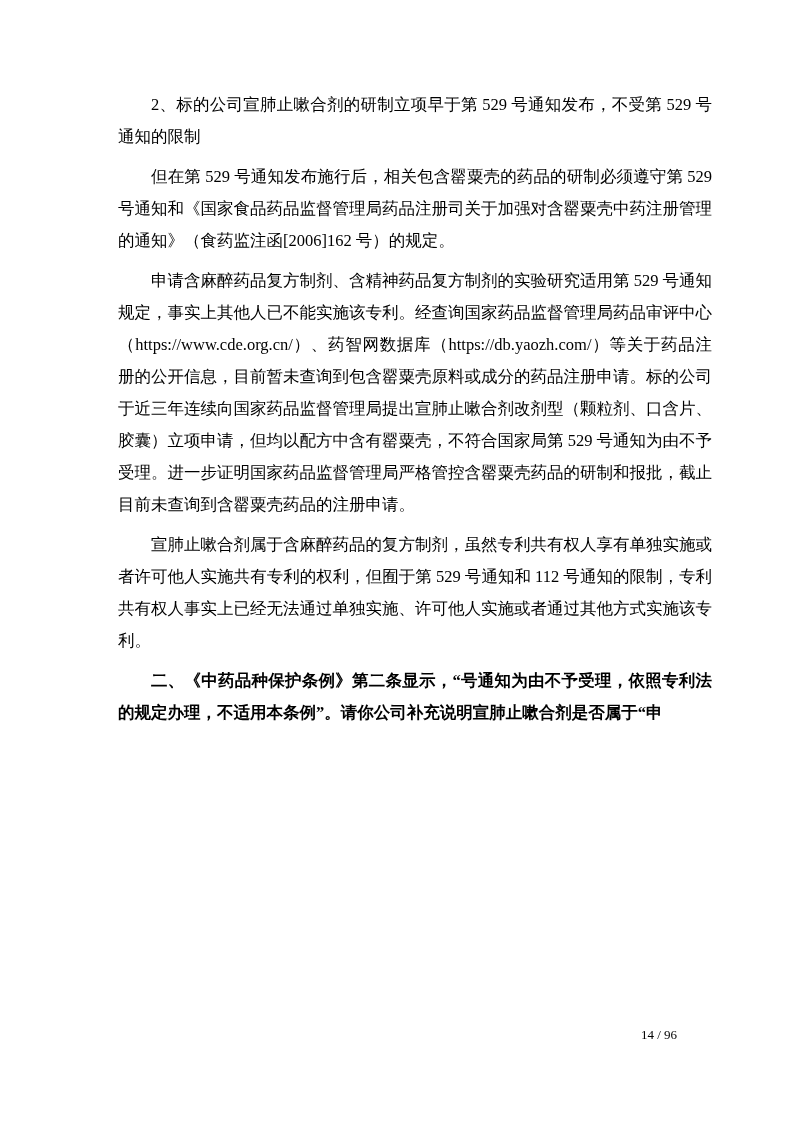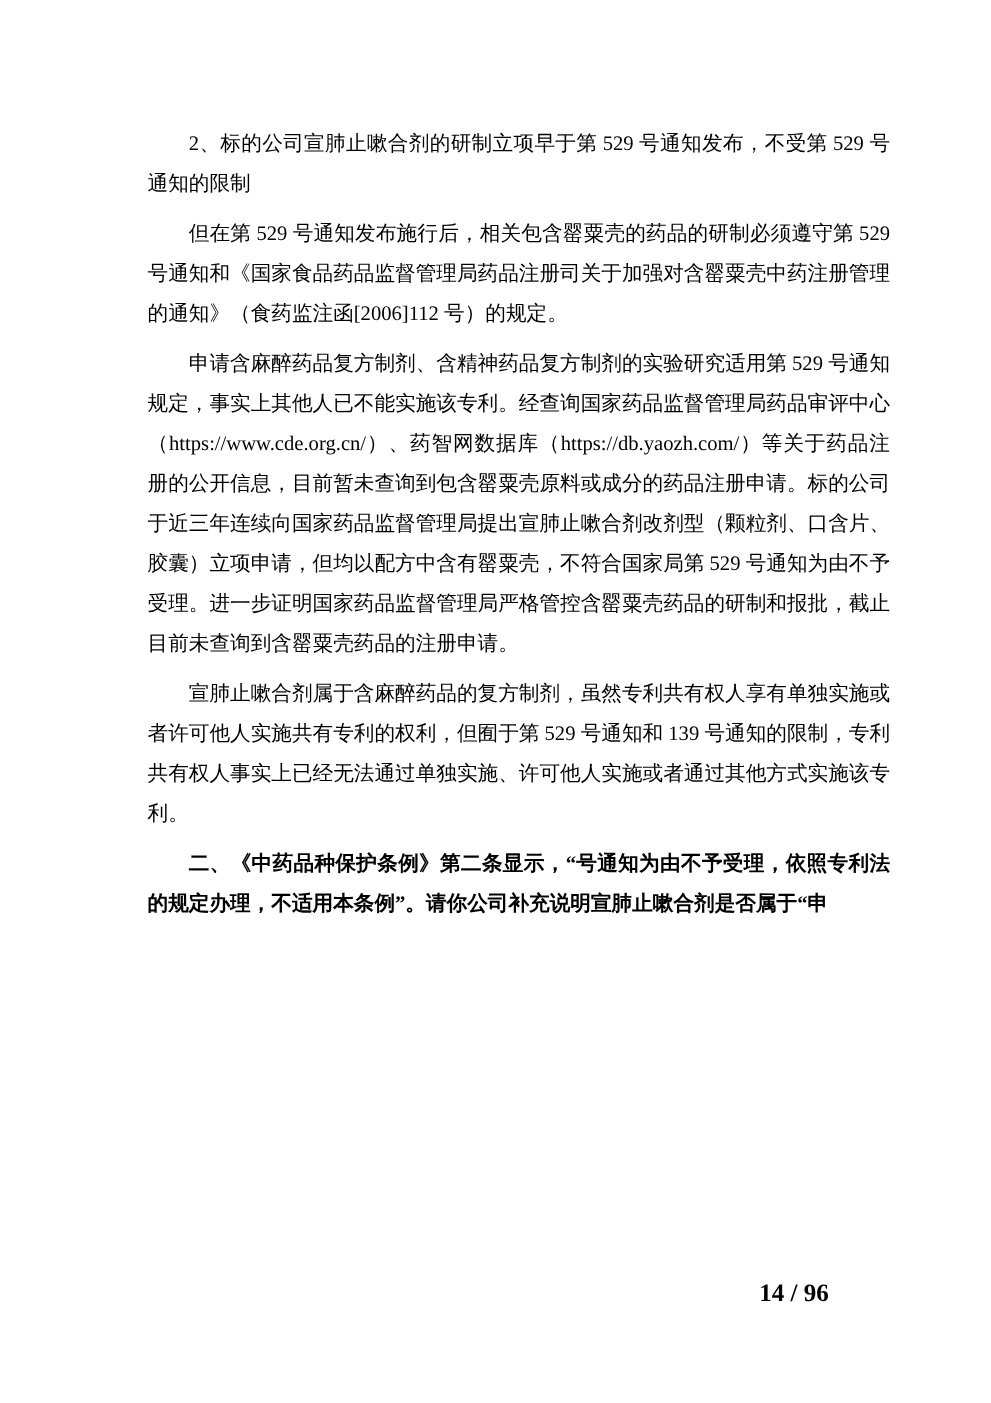--- a/index.html
+++ b/index.html
@@ -12,51 +12,51 @@
     width: 793px;
     height: 1122px;
     background: #ffffff;
     overflow: hidden;
     font-family: "Liberation Serif", "DejaVu Serif", serif;
     color: #000000;
   }
   .content {
     position: absolute;
     left: 118px;
-    top: 99px;
+    top: 89px;
     width: 594px;
   }
   .para {
     margin: 0 0 8px 0;
     font-size: 16.5px;
     line-height: 32px;
     text-align: justify;
     text-justify: inter-ideograph;
     text-indent: 2em;
     color: #000000;
     word-break: break-all;
   }
   .para.bold {
     font-weight: bold;
   }
   .footer {
     position: absolute;
     top: 1026px;
-    right: 130px;
-    font-size: 20px;
-    font-weight: bold;
+    right: 116px;
+    font-size: 13px;
+    font-weight: normal;
     line-height: 18px;
     color: #000000;
   }
 </style>
 </head>
 <body>
 
 <div class="page">
   <div class="content">
     <p class="para">2、标的公司宣肺止嗽合剂的研制立项早于第 529 号通知发布，不受第 529 号通知的限制</p>
-    <p class="para">但在第 529 号通知发布施行后，相关包含罂粟壳的药品的研制必须遵守第 529 号通知和《国家食品药品监督管理局药品注册司关于加强对含罂粟壳中药注册管理的通知》（食药监注函[2006]112 号）的规定。</p>
+    <p class="para">但在第 529 号通知发布施行后，相关包含罂粟壳的药品的研制必须遵守第 529 号通知和《国家食品药品监督管理局药品注册司关于加强对含罂粟壳中药注册管理的通知》（食药监注函[2006]162 号）的规定。</p>
     <p class="para">申请含麻醉药品复方制剂、含精神药品复方制剂的实验研究适用第 529 号通知规定，事实上其他人已不能实施该专利。经查询国家药品监督管理局药品审评中心（https://www.cde.org.cn/）、药智网数据库（https://db.yaozh.com/）等关于药品注册的公开信息，目前暂未查询到包含罂粟壳原料或成分的药品注册申请。标的公司于近三年连续向国家药品监督管理局提出宣肺止嗽合剂改剂型（颗粒剂、口含片、胶囊）立项申请，但均以配方中含有罂粟壳，不符合国家局第 529 号通知为由不予受理。进一步证明国家药品监督管理局严格管控含罂粟壳药品的研制和报批，截止目前未查询到含罂粟壳药品的注册申请。</p>
-    <p class="para">宣肺止嗽合剂属于含麻醉药品的复方制剂，虽然专利共有权人享有单独实施或者许可他人实施共有专利的权利，但囿于第 529 号通知和 139 号通知的限制，专利共有权人事实上已经无法通过单独实施、许可他人实施或者通过其他方式实施该专利。</p>
+    <p class="para">宣肺止嗽合剂属于含麻醉药品的复方制剂，虽然专利共有权人享有单独实施或者许可他人实施共有专利的权利，但囿于第 529 号通知和 112 号通知的限制，专利共有权人事实上已经无法通过单独实施、许可他人实施或者通过其他方式实施该专利。</p>
     <p class="para bold">二、《中药品种保护条例》第二条显示，“号通知为由不予受理，依照专利法的规定办理，不适用本条例”。请你公司补充说明宣肺止嗽合剂是否属于“申</p>
   </div>
   <div class="footer">14 / 96</div>
 </div>
 
 </body></html>

